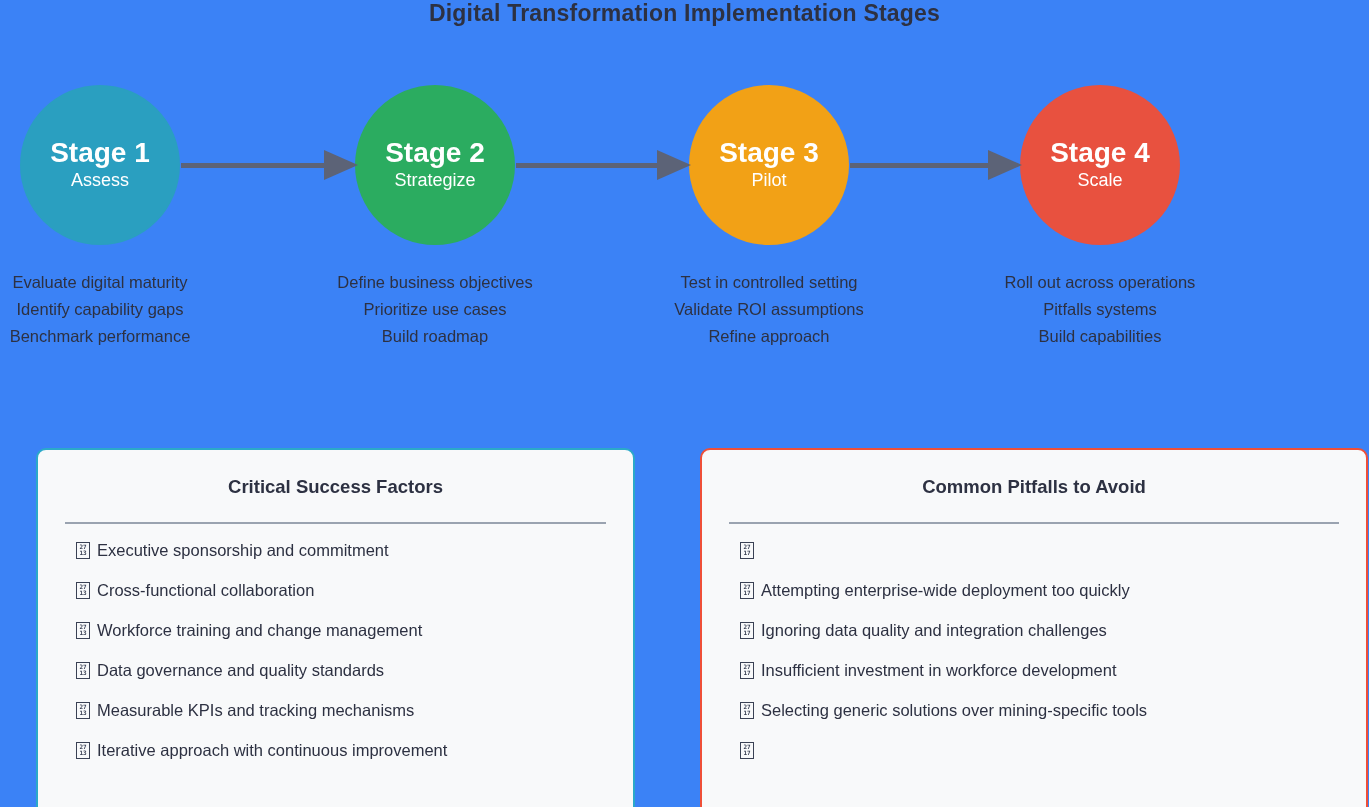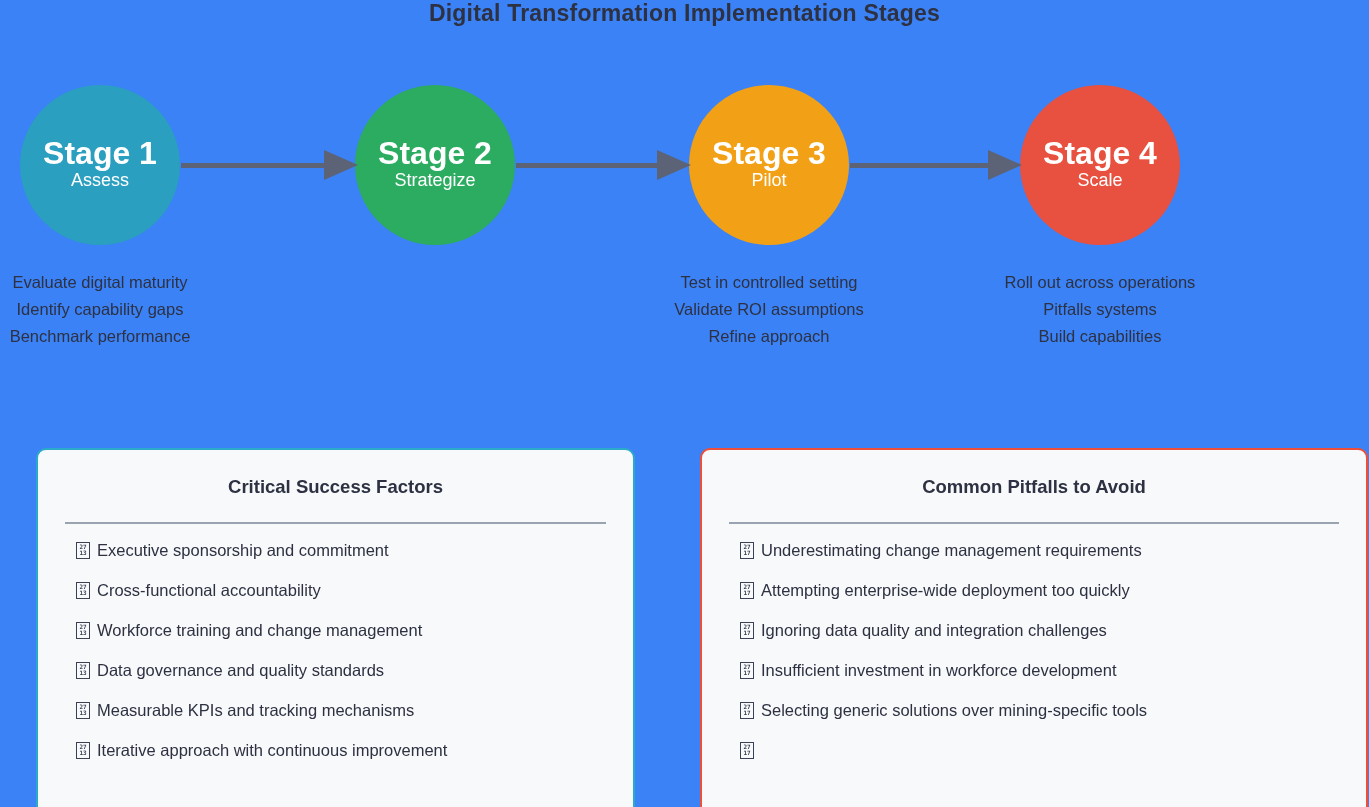--- a/index.html
+++ b/index.html
@@ -11,21 +11,21 @@
     position:absolute; top:0; left:0; width:100%; text-align:center;
     font-size:23px; font-weight:bold; letter-spacing:0.2px; line-height:26px;
   }
   
   .circle {
     position:absolute; top:85px; width:160px; height:160px; border-radius:50%;
     display:flex; flex-direction:column; align-items:center; justify-content:center;
     color:#ffffff; text-align:center;
   }
   .circle-0{left:20px} .circle-1{left:355px} .circle-2{left:689px} .circle-3{left:1020px}
-  .stage-name{font-size:32px; font-weight:bold; line-height:26px;}
+  .stage-name{font-size:28px; font-weight:bold; line-height:26px;}
   .stage-label{font-size:18px; line-height:20px; margin-top:4px;}
   
   .arrow{position:absolute; top:150px; height:30px;}
   .arrow-0{left:181px; width:177px;}
   .arrow-1{left:516px; width:175px;}
   .arrow-2{left:850px; width:172px;}
   .arrow-line{position:absolute; left:0; right:30px; top:13px; height:5px; background:#5C6377;}
   .arrow-head{
     position:absolute; right:0; top:0; width:0; height:0;
     border-top:15px solid transparent; border-bottom:15px solid transparent;
@@ -92,20 +92,25 @@
   <div class="arrow arrow-2">
     <div class="arrow-line" style="background: rgb(92, 99, 119);"></div>
     <div class="arrow-head" style="border-left-color: rgb(92, 99, 119);"></div>
   </div>
 
   <div class="desc desc-0">
     <div class="desc-line">Evaluate digital maturity</div>
     <div class="desc-line">Identify capability gaps</div>
     <div class="desc-line">Benchmark performance</div>
   </div>
+  <div class="desc desc-1">
+    <div class="desc-line">Define business objectives</div>
+    <div class="desc-line">Prioritize use cases</div>
+    <div class="desc-line">Build roadmap</div>
+  </div>
   <div class="desc desc-2">
     <div class="desc-line">Test in controlled setting</div>
     <div class="desc-line">Validate ROI assumptions</div>
     <div class="desc-line">Refine approach</div>
   </div>
   <div class="desc desc-3">
     <div class="desc-line">Roll out across operations</div>
     <div class="desc-line">Pitfalls systems</div>
     <div class="desc-line">Build capabilities</div>
   </div>
@@ -119,21 +124,21 @@
             <span class="tofu-row">27</span>
             <span class="tofu-row">13</span>
           </span>
         <span class="item-text">Executive sponsorship and commitment</span>
       </li>
       <li class="panel-item">
         <span class="tofu">
             <span class="tofu-row">27</span>
             <span class="tofu-row">13</span>
           </span>
-        <span class="item-text">Cross-functional accountability</span>
+        <span class="item-text">Cross-functional collaboration</span>
       </li>
       <li class="panel-item">
         <span class="tofu">
             <span class="tofu-row">27</span>
             <span class="tofu-row">13</span>
           </span>
         <span class="item-text">Workforce training and change management</span>
       </li>
       <li class="panel-item">
         <span class="tofu">
@@ -161,21 +166,20 @@
 
   <div class="panel panel-pitfalls" style="border-color: rgb(239, 79, 56);">
     <div class="panel-title">Common Pitfalls to Avoid</div>
     <div class="panel-divider"></div>
     <ul class="panel-list">
       <li class="panel-item">
         <span class="tofu">
             <span class="tofu-row">27</span>
             <span class="tofu-row">17</span>
           </span>
-        <span class="item-text">Underestimating change management requirements</span>
       </li>
       <li class="panel-item">
         <span class="tofu">
             <span class="tofu-row">27</span>
             <span class="tofu-row">17</span>
           </span>
         <span class="item-text">Attempting enterprise-wide deployment too quickly</span>
       </li>
       <li class="panel-item">
         <span class="tofu">

